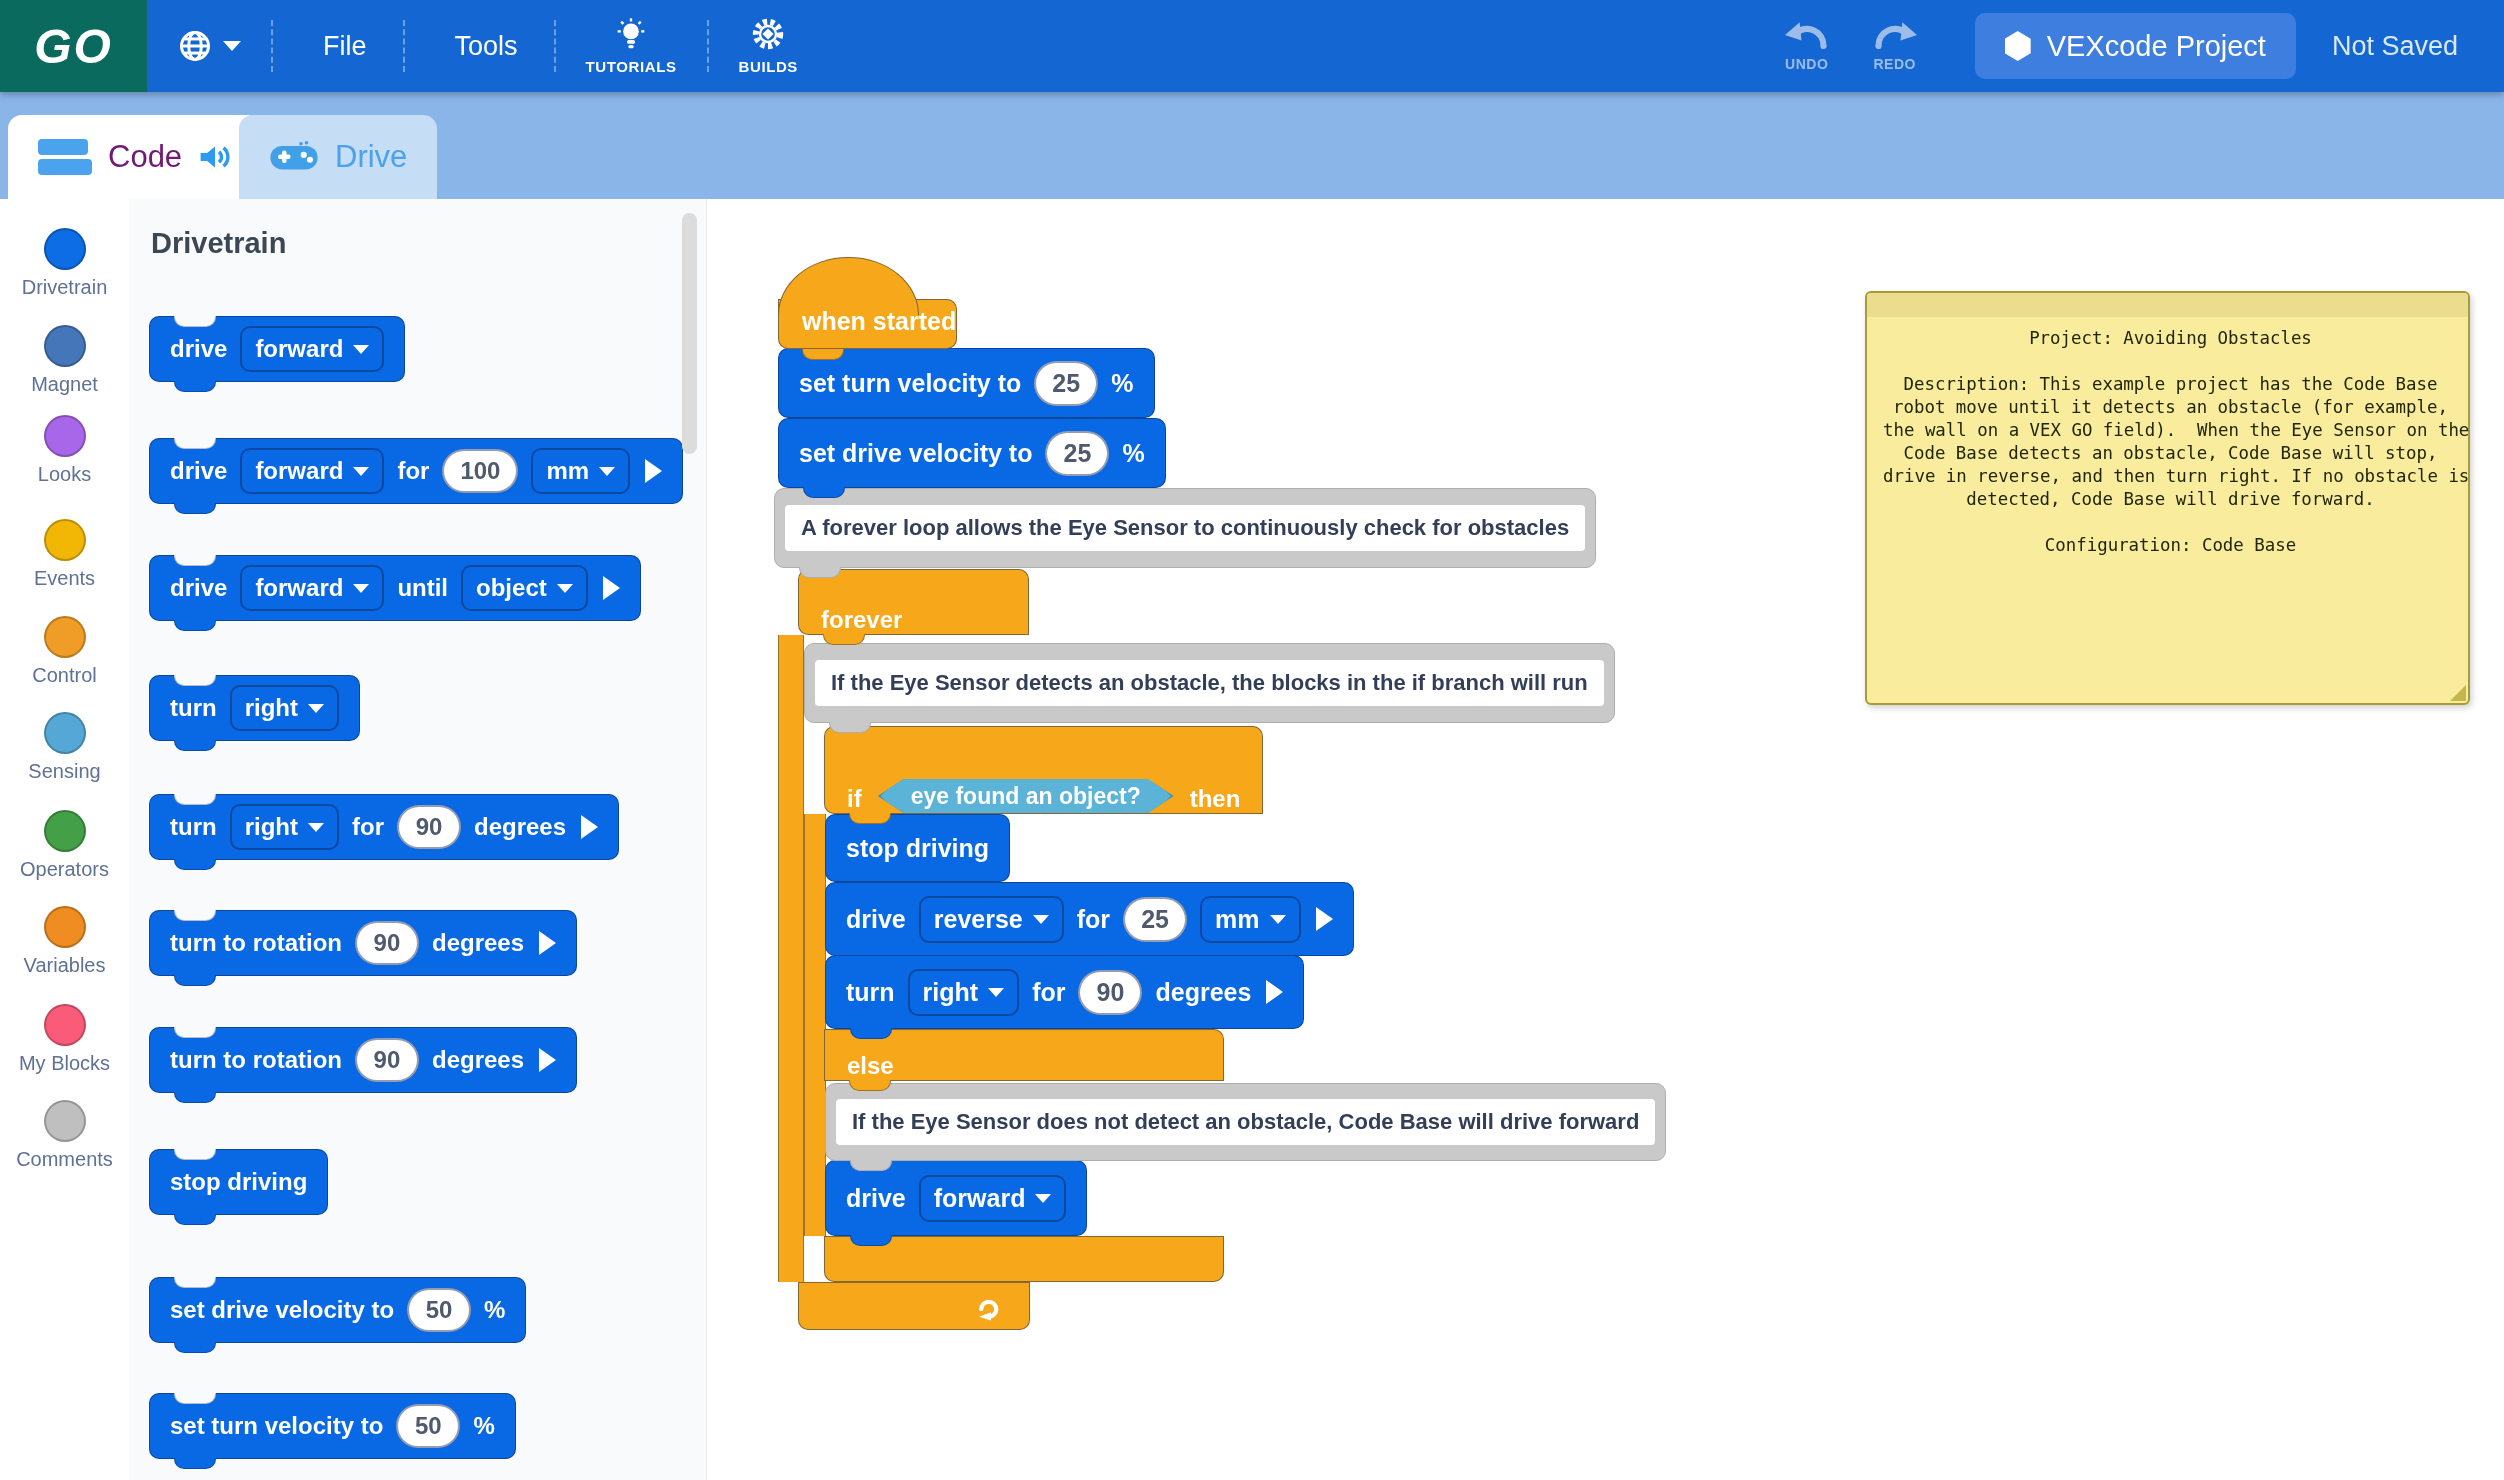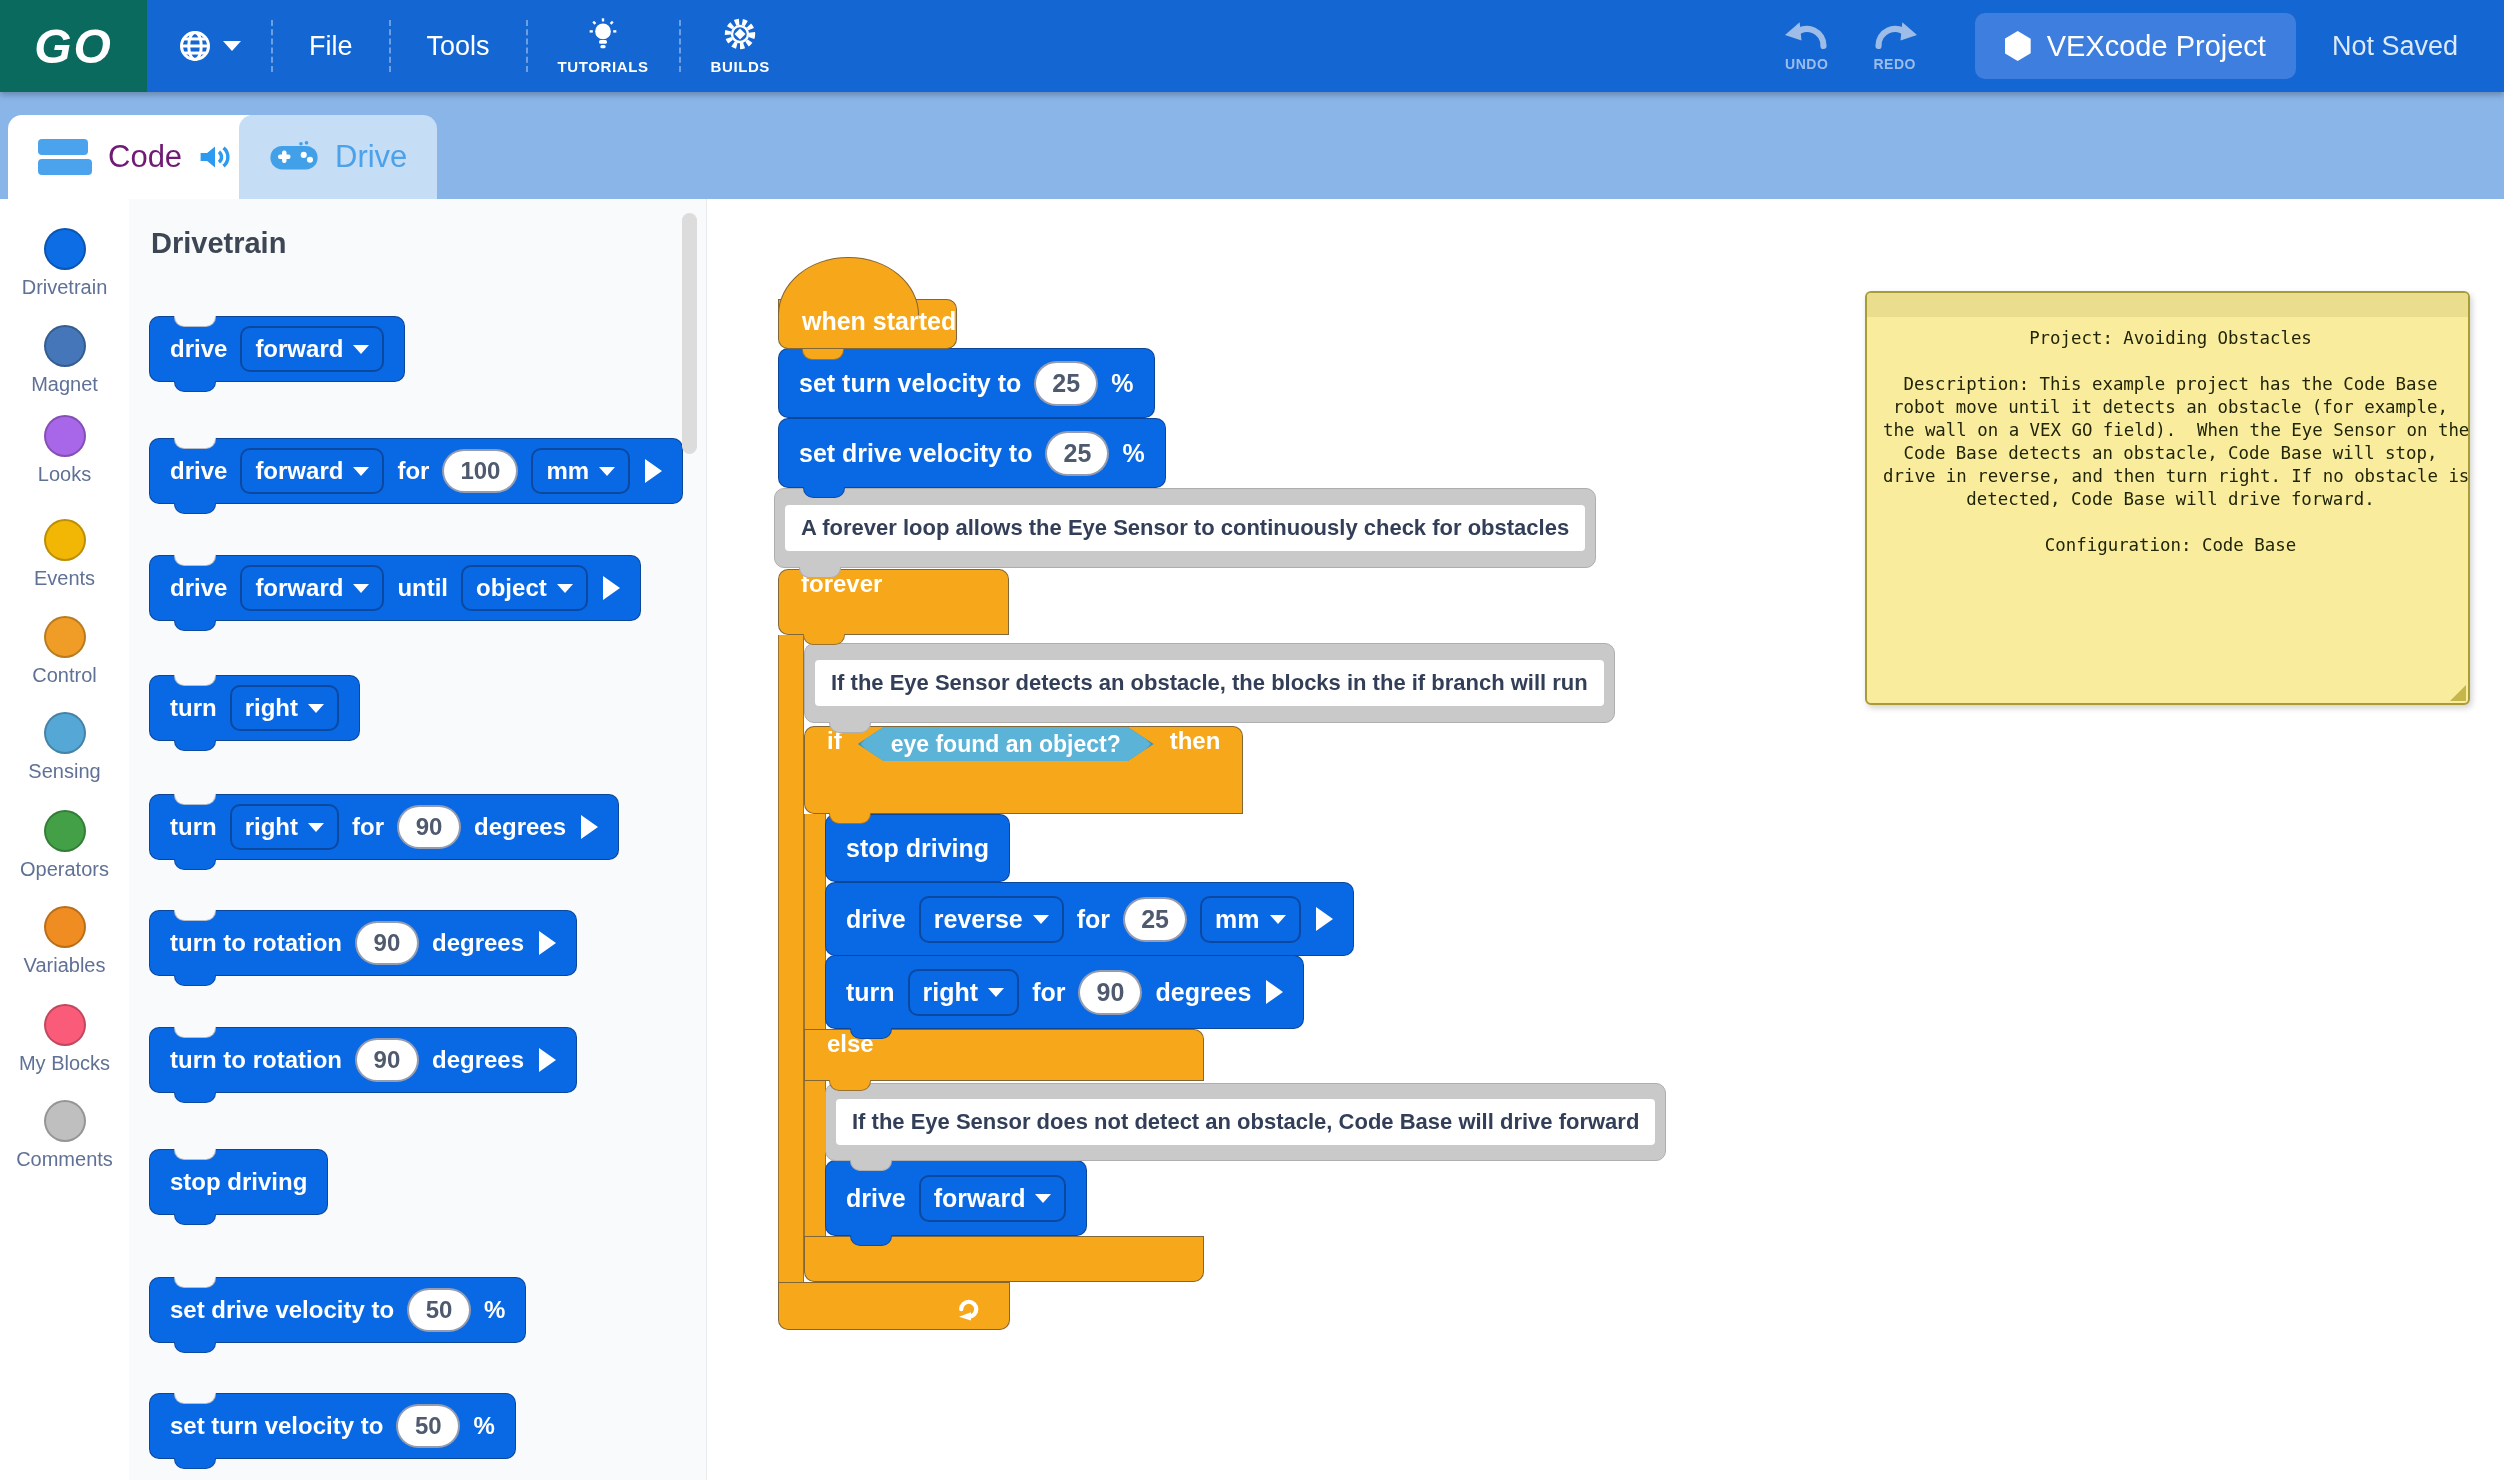--- a/index.html
+++ b/index.html
@@ -10,21 +10,21 @@
   .topbar { position:absolute; left:0; top:0; width:2504px; height:92px;
     background:#1467d2; display:flex; align-items:center; z-index:50;
     box-shadow:0 3px 6px rgba(0,0,0,.25); }
   .logo { width:147px; height:92px; background:#0b6a5e; display:flex;
     align-items:center; justify-content:center; color:#fff; font-weight:700;
     font-style:italic; font-size:48px; letter-spacing:2px; }
   .globe-wrap { display:flex; align-items:center; gap:10px; padding:0 30px; }
   .caret-down { width:0; height:0; border-left:9px solid transparent;
     border-right:9px solid transparent; border-top:10px solid #fff; }
   .menu-sep { height:52px; border-left:2px dashed rgba(255,255,255,.38); }
-  .menu-item { color:#fff; font-size:27px; padding:0 36px; cursor:default; }
+  .menu-item { color:#fff; font-size:27px; padding:0 36px; cursor:default;margin-left:14px; }
   .icon-btn { display:flex; flex-direction:column; align-items:center; gap:7px;
     color:#fff; font-size:15px; font-weight:700; letter-spacing:0.6px; padding:0 30px; }
   .tb-right { margin-left:auto; display:flex; align-items:center; padding-right:46px; }
   .ur-btn { display:flex; flex-direction:column; align-items:center; gap:6px;
     color:#9dbce8; font-size:14px; font-weight:700; padding:0 22px; letter-spacing:0.5px;}
   .proj-btn { background:#3e7ede; border-radius:10px; height:66px; display:flex;
     align-items:center; gap:16px; padding:0 30px; color:#fff; font-size:29px;
     margin:0 36px; }
   .hex-icon { width:26px; height:30px; background:#fff;
     clip-path:polygon(50% 0,100% 26%,100% 74%,50% 100%,0 74%,0 26%); }
@@ -91,22 +91,22 @@
   .hat .bump { bottom:-11px; z-index:3; }
 
   
   .cmt { position:absolute; background:#c9c9c9; border:1px solid #aeaeae;
     border-radius:10px; padding:10px; display:flex; align-items:center; }
   .cmt .inner { background:#fff; border-radius:4px; padding:10px 16px; font-weight:700;
     font-size:22px; color:#333f58; white-space:nowrap; }
   .cmt .bump { background:#c9c9c9; border-color:#aeaeae; }
 
   
-  .cbar { position:absolute; display:flex; align-items:flex-start; background:#f7a81a;
-    border:1px solid rgba(15,35,80,.5); color:#fff; font-weight:700; font-size:24px; }
+  .cbar { position:absolute; display:flex; align-items:flex-end; background:#f7a81a;
+    border:1px solid rgba(15,35,80,.5); color:#fff; font-weight:700; font-size:24px;margin-left:20px; }
   .spine { position:absolute; background:#f7a81a;
     border-left:1px solid rgba(15,35,80,.4); border-right:1px solid rgba(15,35,80,.4); }
   .hexo { clip-path:polygon(26px 0,calc(100% - 26px) 0,100% 50%,calc(100% - 26px) 100%,26px 100%,0 50%);
     background:#3f92b8; padding:3px; }
   .hexi { clip-path:polygon(24px 0,calc(100% - 24px) 0,100% 50%,calc(100% - 24px) 100%,24px 100%,0 50%);
     background:#5cb3d8; padding:12px 30px; font-size:23px; font-weight:700; color:#fff;
     white-space:nowrap; }
 
   
   .note { position:absolute; left:1158px; top:92px; width:605px; height:414px;

